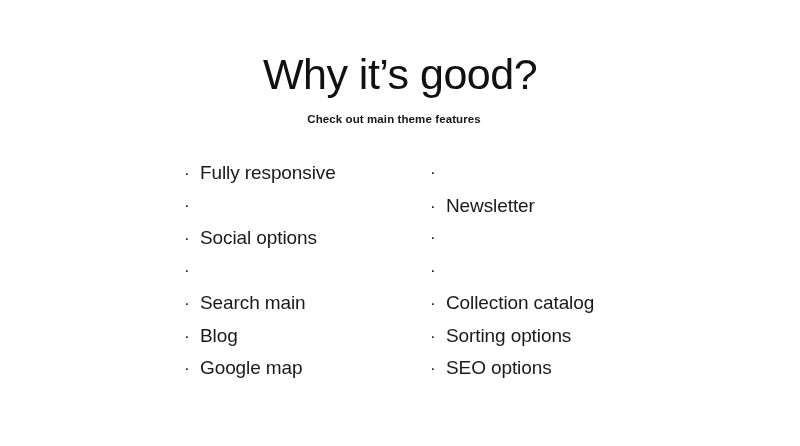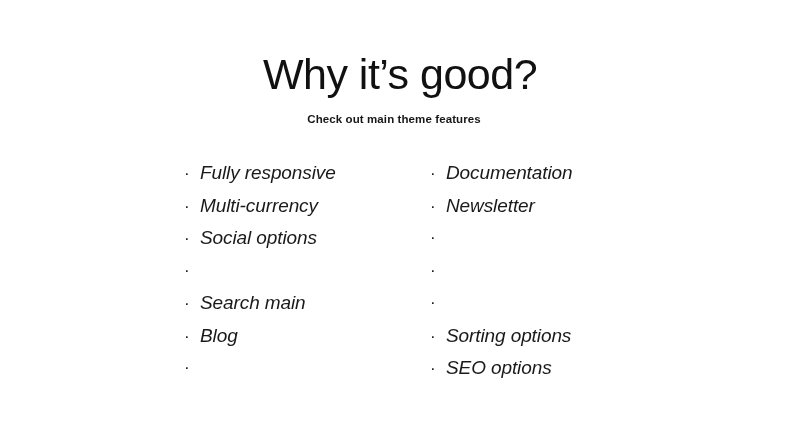--- a/index.html
+++ b/index.html
@@ -82,21 +82,20 @@
     width: 16px;
     flex: 0 0 16px;
     font-size: 17px;
     line-height: 32.5px;
     color: #1a1a1a;
     text-align: left;
   }
 
   .feature-label {
     display: inline-block;
-    font-style: italic;
   }
 </style>
 </head>
 <body>
 
 <div class="slide">
 
   <div class="heading-block">
     <h1 class="page-title">Why it’s good?</h1>
     <p class="page-subtitle">Check out main theme features</p>
@@ -104,59 +103,59 @@
 
   <div class="features">
 
     <div class="feature-column left">
       <div class="feature-item">
         <span class="bullet-dot">·</span>
         <span class="feature-label">Fully responsive</span>
       </div>
       <div class="feature-item">
         <span class="bullet-dot">·</span>
-        <span class="feature-label">Multi-currency</span>
       </div>
       <div class="feature-item">
         <span class="bullet-dot">·</span>
         <span class="feature-label">Social options</span>
       </div>
       <div class="feature-item">
         <span class="bullet-dot">·</span>
       </div>
       <div class="feature-item">
         <span class="bullet-dot">·</span>
         <span class="feature-label">Search main</span>
       </div>
       <div class="feature-item">
         <span class="bullet-dot">·</span>
         <span class="feature-label">Blog</span>
       </div>
       <div class="feature-item">
         <span class="bullet-dot">·</span>
+        <span class="feature-label">Google map</span>
       </div>
     </div>
 
     <div class="feature-column right">
       <div class="feature-item">
         <span class="bullet-dot">·</span>
-        <span class="feature-label">Documentation</span>
       </div>
       <div class="feature-item">
         <span class="bullet-dot">·</span>
         <span class="feature-label">Newsletter</span>
       </div>
       <div class="feature-item">
         <span class="bullet-dot">·</span>
       </div>
       <div class="feature-item">
         <span class="bullet-dot">·</span>
       </div>
       <div class="feature-item">
         <span class="bullet-dot">·</span>
+        <span class="feature-label">Collection catalog</span>
       </div>
       <div class="feature-item">
         <span class="bullet-dot">·</span>
         <span class="feature-label">Sorting options</span>
       </div>
       <div class="feature-item">
         <span class="bullet-dot">·</span>
         <span class="feature-label">SEO options</span>
       </div>
     </div>

